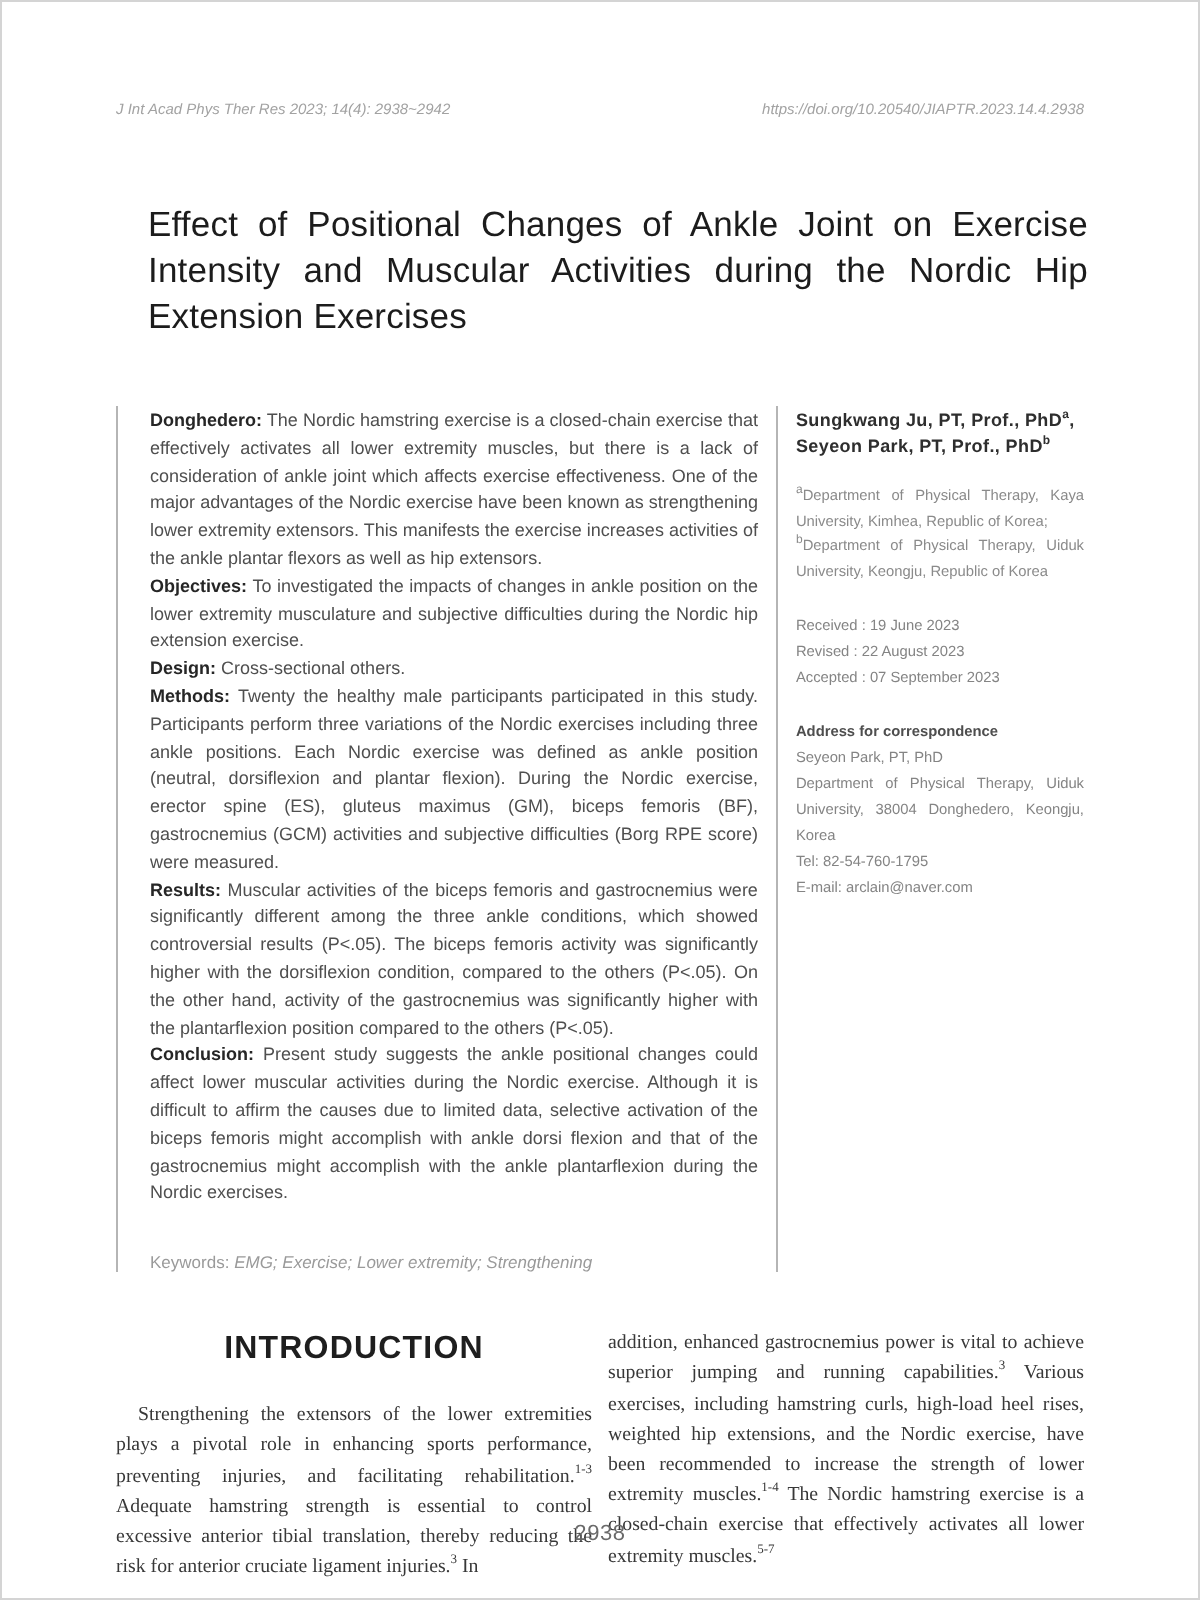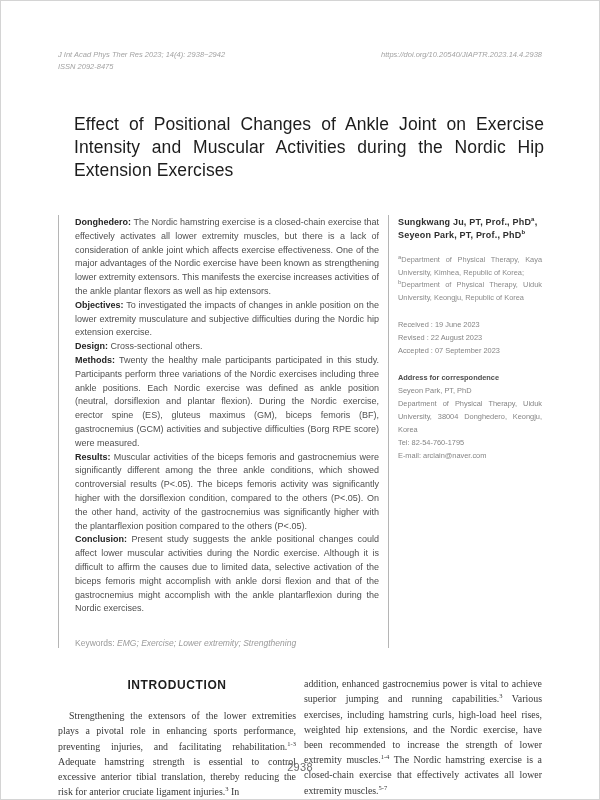--- a/index.html
+++ b/index.html
@@ -78,21 +78,21 @@
   }
   .corr-lines { text-align: justify; }
   
   .intro {
     display: flex; gap: 8px;
     margin: 28px 57px 0 57px;
   }
   .intro-col { width: 239px; }
   .intro-heading {
     text-align: center;
-    font-size: 12px; font-weight: bold;
+    font-size: 16px; font-weight: bold;
     letter-spacing: 0.6px; color: #1e1e1e;
     margin-top: 2px; margin-bottom: 16px;
   }
   .body-text {
     font-family: "Liberation Serif", serif;
     font-size: 9.9px; line-height: 15.2px;
     color: #383838; text-align: justify;
   }
   .indent { text-indent: 11px; }
   .body-text sup { font-size: 6.5px; }
@@ -106,21 +106,20 @@
   }
 </style>
 </head>
 <body>
 
 <div class="page">
 
   <div class="hdr">
     <div class="left">
       <div>J Int Acad Phys Ther Res 2023; 14(4): 2938~2942</div>
-      <div>ISSN 2092-8475</div>
     </div>
     <div class="right">
       <div>https://doi.org/10.20540/JIAPTR.2023.14.4.2938</div>
     </div>
   </div>
 
   <h1 class="title">Effect of Positional Changes of Ankle Joint on Exercise Intensity and Muscular Activities during the Nordic Hip Extension Exercises</h1>
 
   <div class="abstract-wrap">
     <div class="abs-col">

